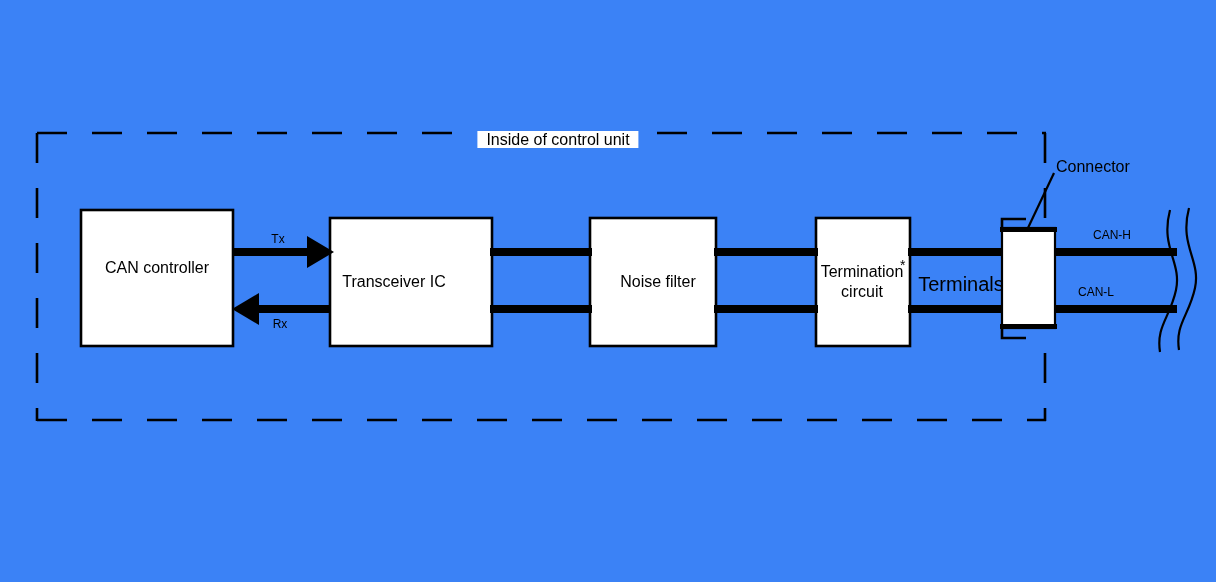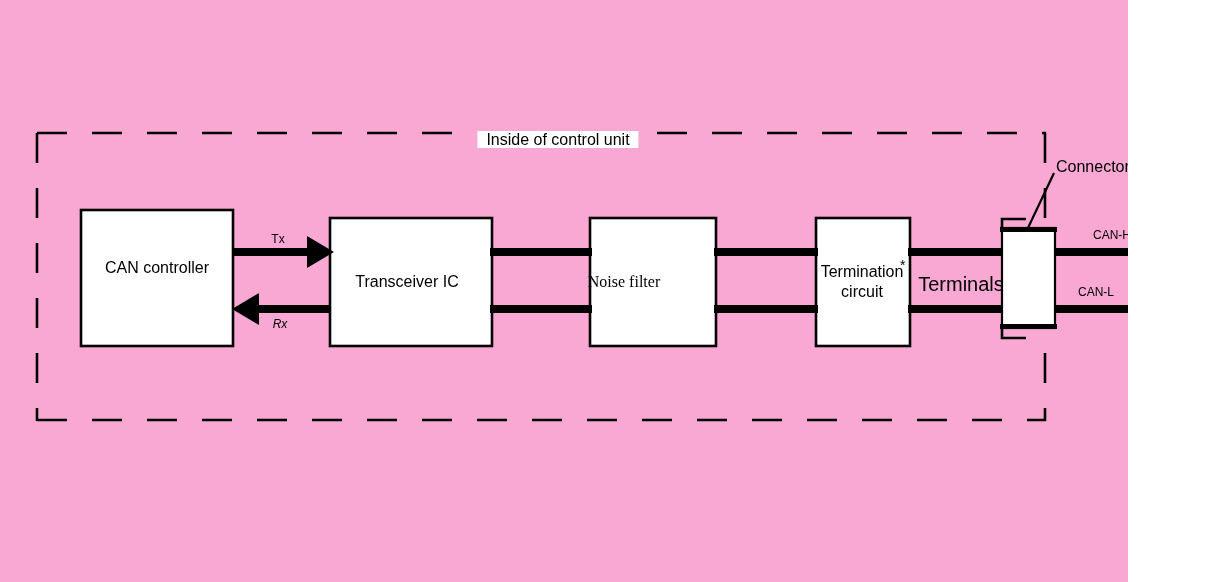--- a/index.html
+++ b/index.html
@@ -6,23 +6,23 @@
   html, body {
     margin: 0;
     padding: 0;
     background: #ffffff;
   }
   body {
     font-family: "Liberation Sans", sans-serif;
   }
   #canvas {
     position: relative;
-    width: 1128px;
+    width: 1216px;
     height: 582px;
-    background: #f9a8d4;
+    background: #3b82f6;
     overflow: hidden;
   }
   svg.layer {
     position: absolute;
     left: 0;
     top: 0;
     width: 1216px;
     height: 582px;
   }
   .lbl {
@@ -137,34 +137,34 @@
     </g>
 
   </svg>
 
   <div class="lbl lbl-center title-label" style="left:558px; top:140px;">
     <span class="title-bg">Inside of control unit</span>
   </div>
 
   <div class="lbl lbl-center box-label" style="left:157px; top:268px;">CAN controller</div>
 
-  <div class="lbl lbl-center box-label" style="left:407px; top:282px;">Transceiver IC</div>
+  <div class="lbl lbl-center box-label" style="left:394px; top:282px;">Transceiver IC</div>
 
-  <div class="lbl lbl-center box-label" style="left:624px; top:282px;font-family:Liberation Serif, serif;">Noise filter</div>
+  <div class="lbl lbl-center box-label" style="left:658px; top:282px;">Noise filter</div>
 
   <div class="lbl lbl-center box-label two-line" style="left:862px; top:282px;">
     <div>Termination</div>
     <div>circuit</div>
   </div>
 
   <div class="lbl asterisk" style="left:900px; top:258px;">*</div>
 
   <div class="lbl lbl-center sig-label" style="left:278px; top:239px;">Tx</div>
 
-  <div class="lbl lbl-center sig-label" style="left:280px; top:324px;font-style:italic;">Rx</div>
+  <div class="lbl lbl-center sig-label" style="left:280px; top:324px;">Rx</div>
 
   <div class="lbl lbl-center term-label" style="left:961px; top:284px;">Terminals</div>
 
   <div class="lbl conn-label" style="left:1056px; top:159px;">Connector</div>
 
   <div class="lbl bus-label" style="left:1093px; top:229px;">CAN-H</div>
 
   <div class="lbl bus-label" style="left:1078px; top:286px;">CAN-L</div>
 
 </div>

